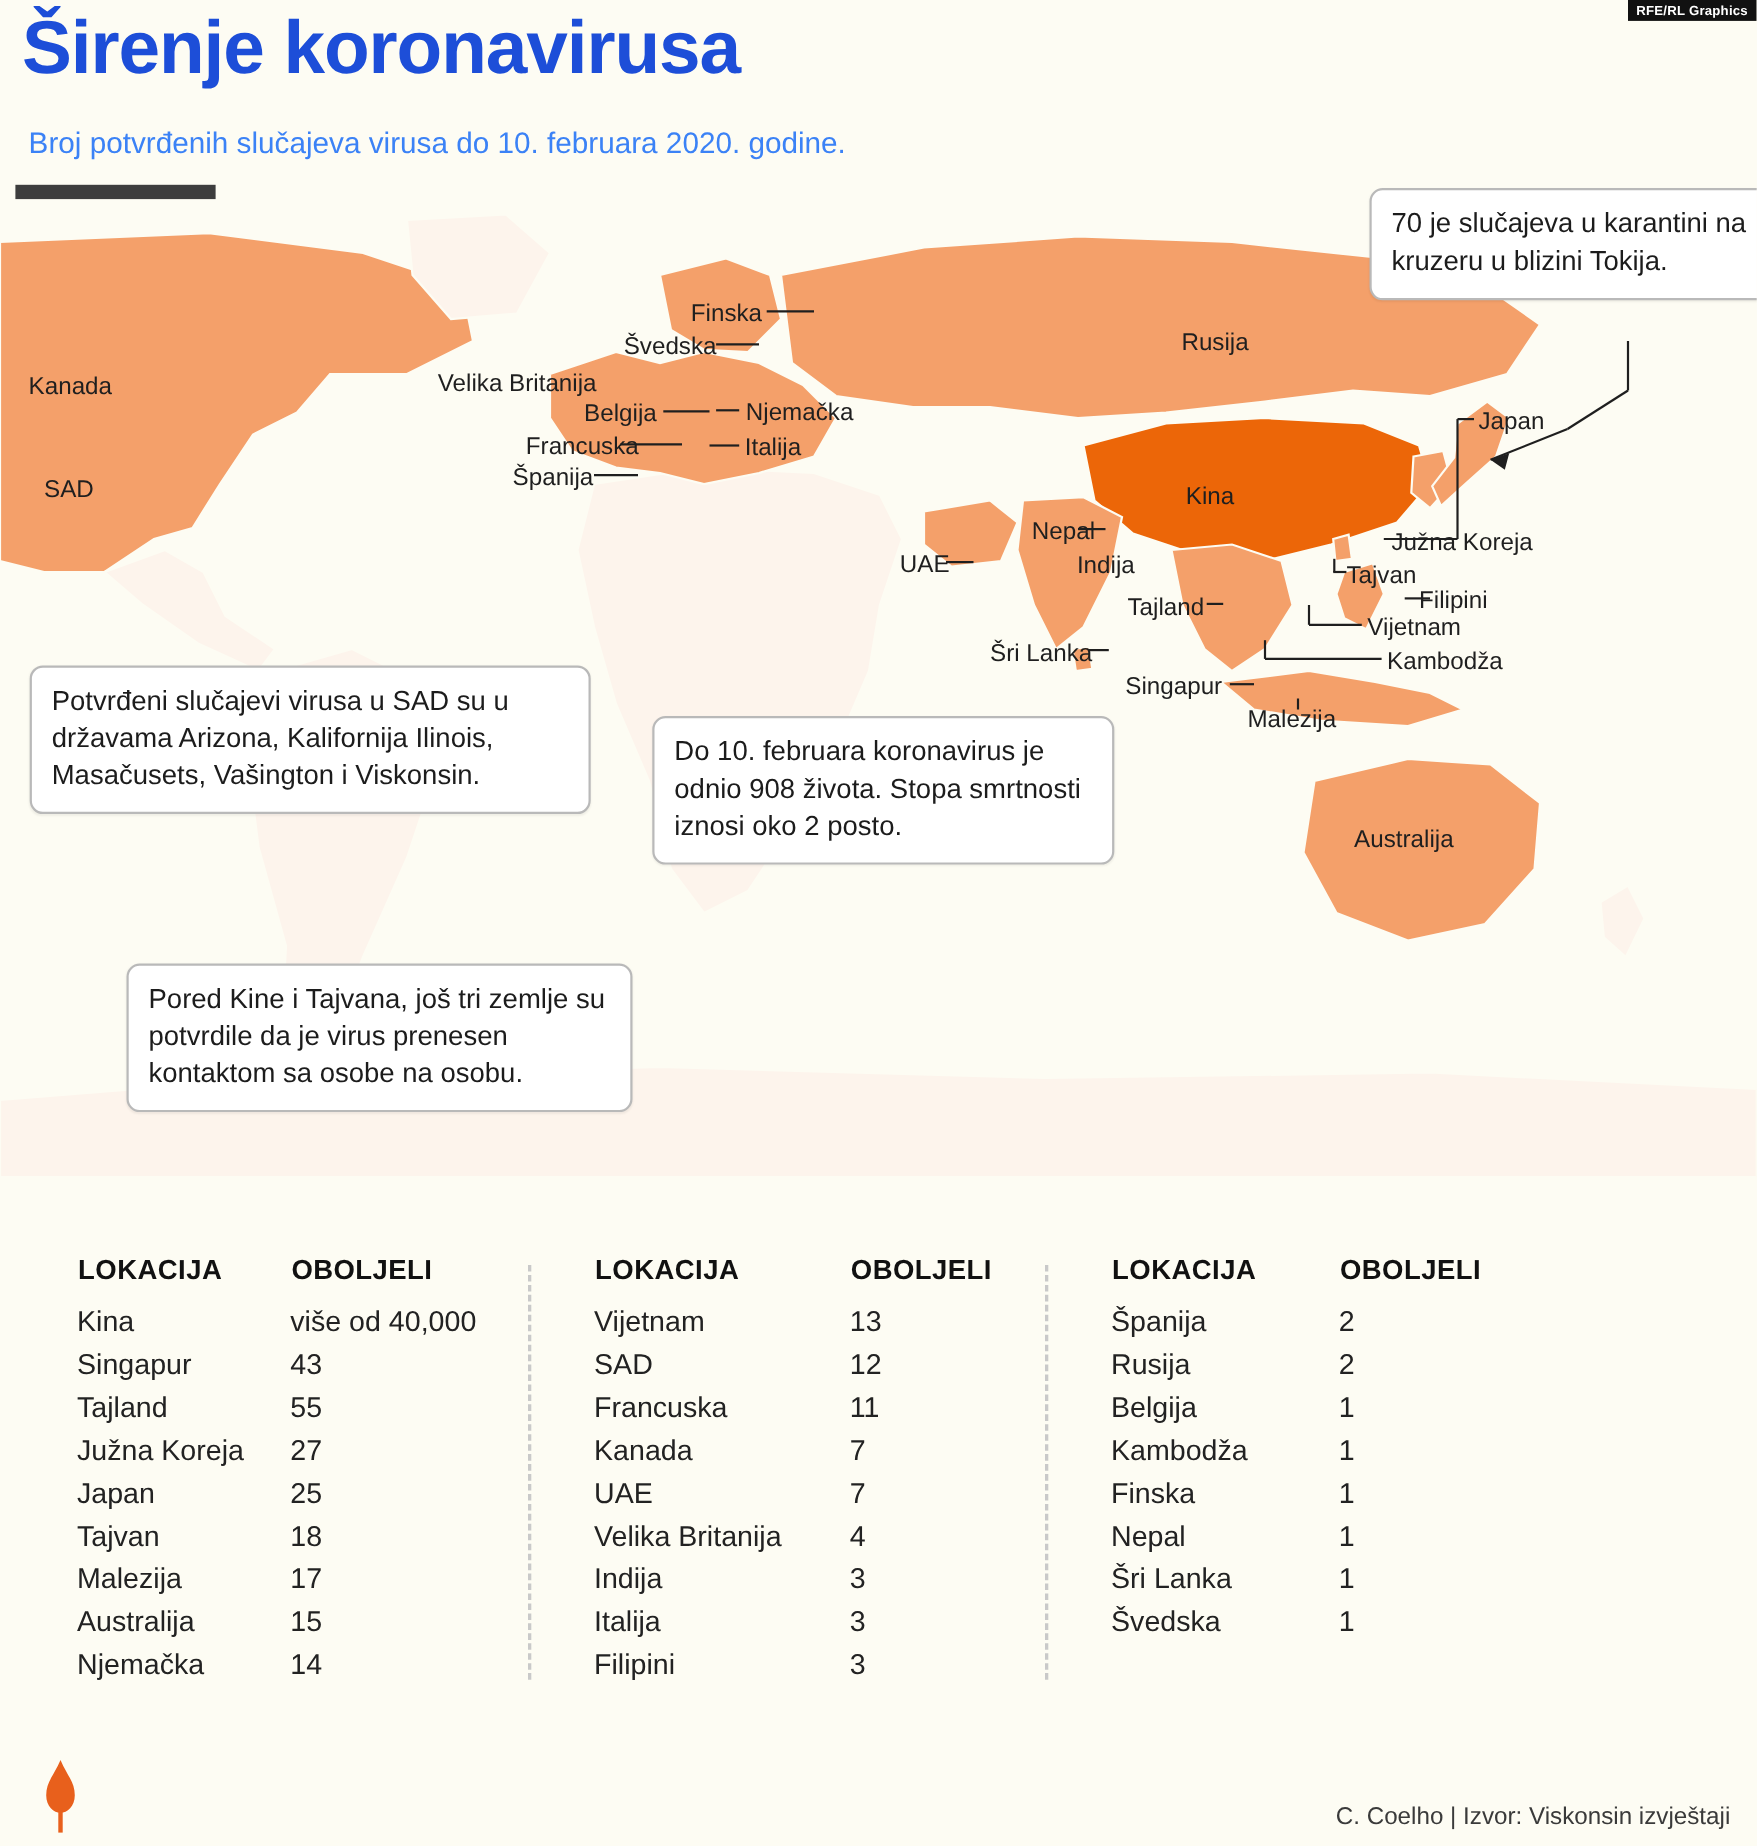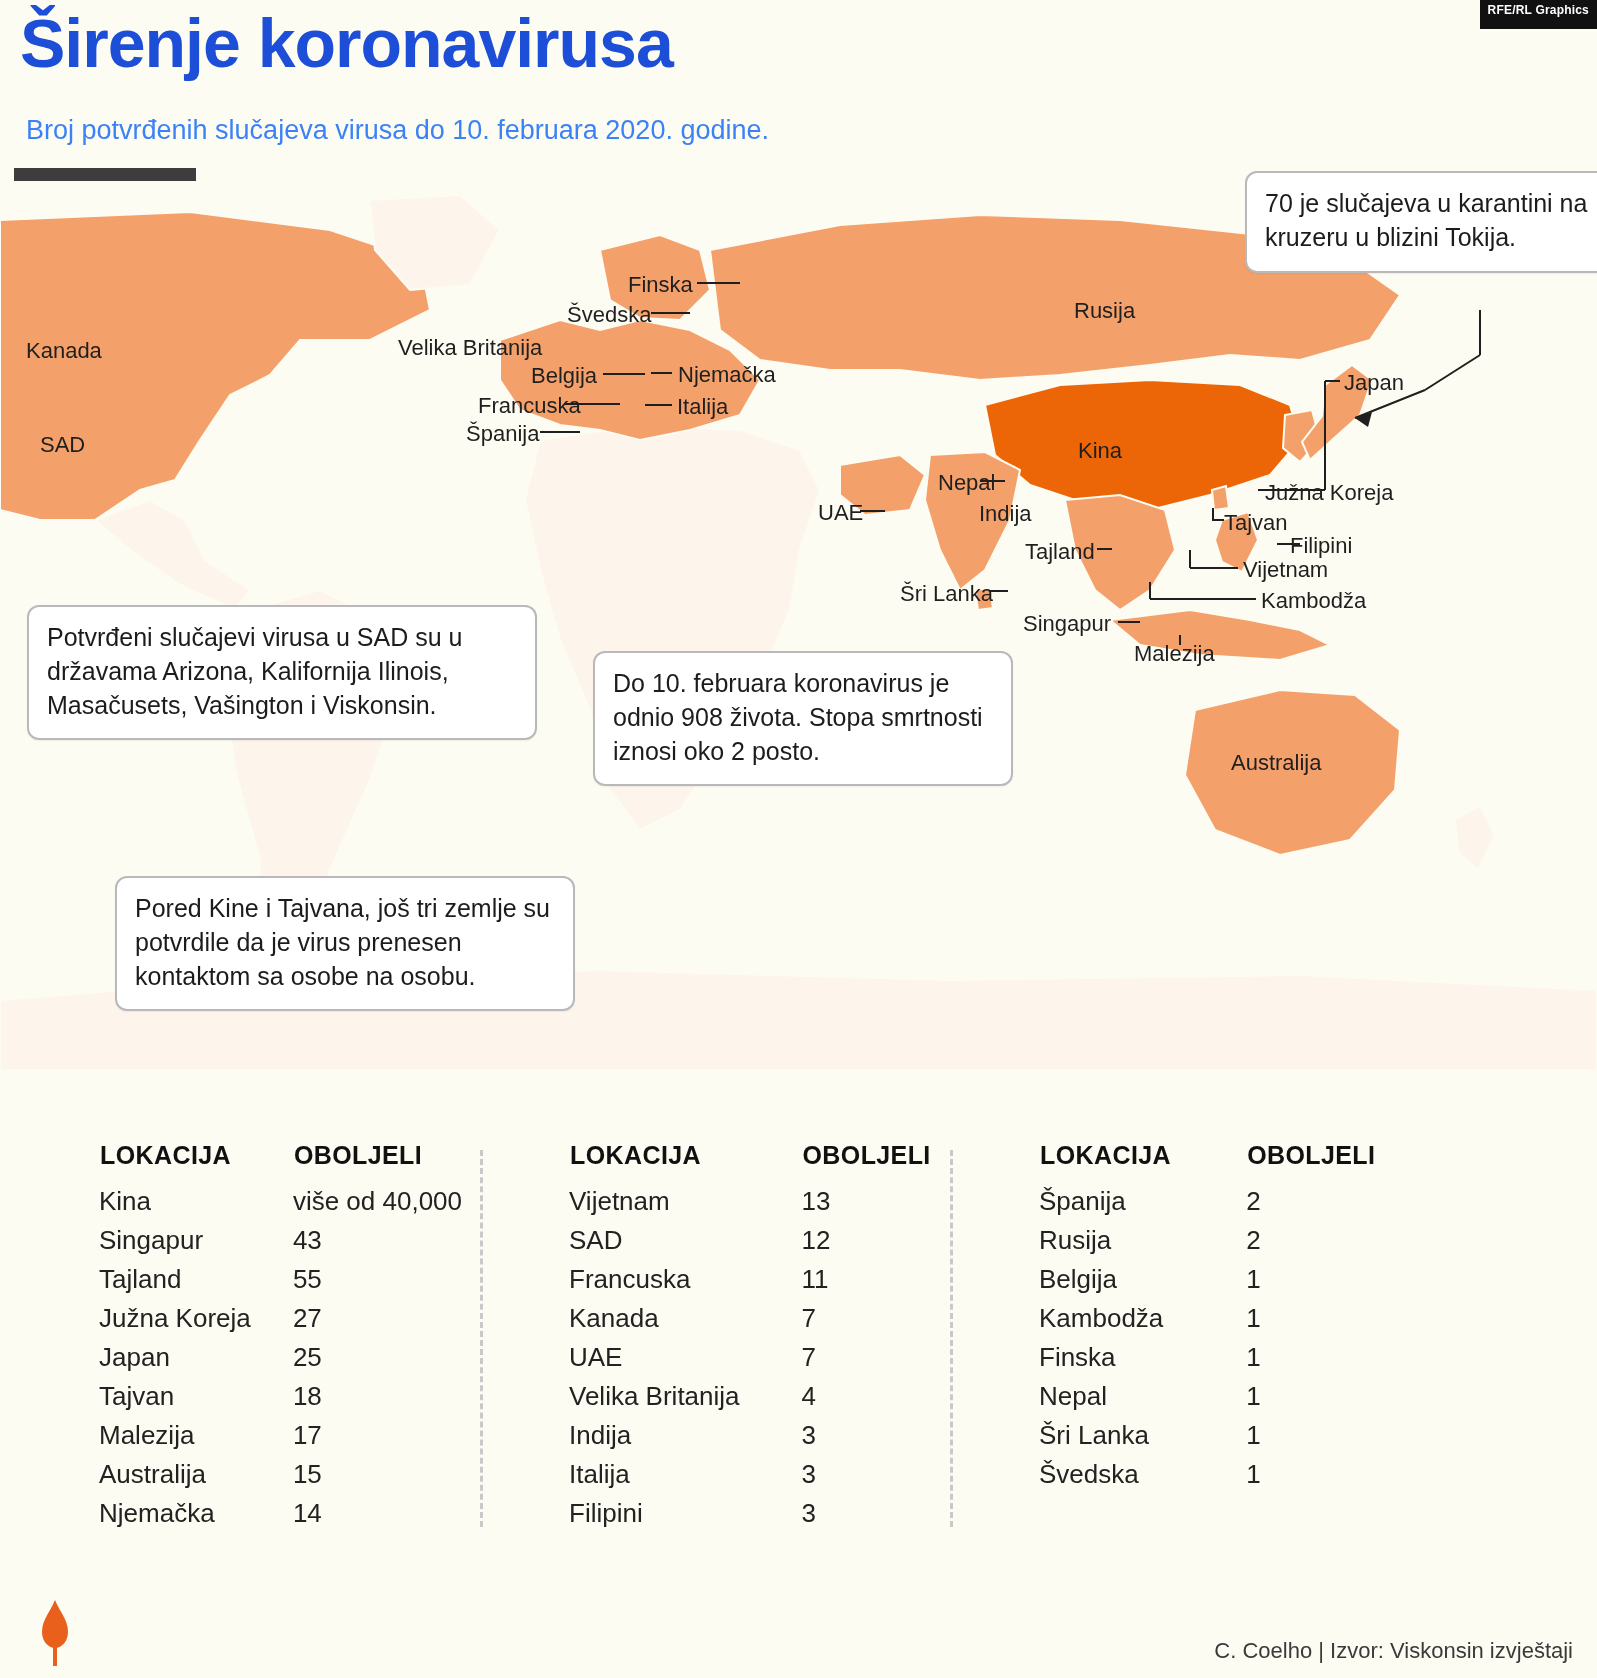--- a/index.html
+++ b/index.html
@@ -16,21 +16,21 @@
     overflow: hidden;
   }
   .corner-badge {
     position: absolute;
     top: 0;
     right: 0;
     background: #111;
     color: #fff;
     font-size: 12px;
     font-weight: bold;
-    padding: 3px 8px 12px 8px;
+    padding: 3px 8px 2px 8px;
     letter-spacing: 0.2px;
   }
   .title {
     position: absolute;
     left: 20px;
     top: 8px;
     font-size: 68px;
     font-weight: bold;
     letter-spacing: -1px;
     color: #1d4ed8;
@@ -104,21 +104,20 @@
     content: "";
     position: absolute;
     left: 10px;
     top: 10px;
     bottom: 6px;
     border-left: 3px dashed #c9c9c9;
   }
   table {
     width: 410px;
     border-collapse: collapse;
-    margin-left: 29px;
   }
   th {
     font-size: 25px;
     font-weight: bold;
     letter-spacing: 0.4px;
     color: #111;
     padding-bottom: 12px;
     text-align: left;
   }
   th.num, td.num {

